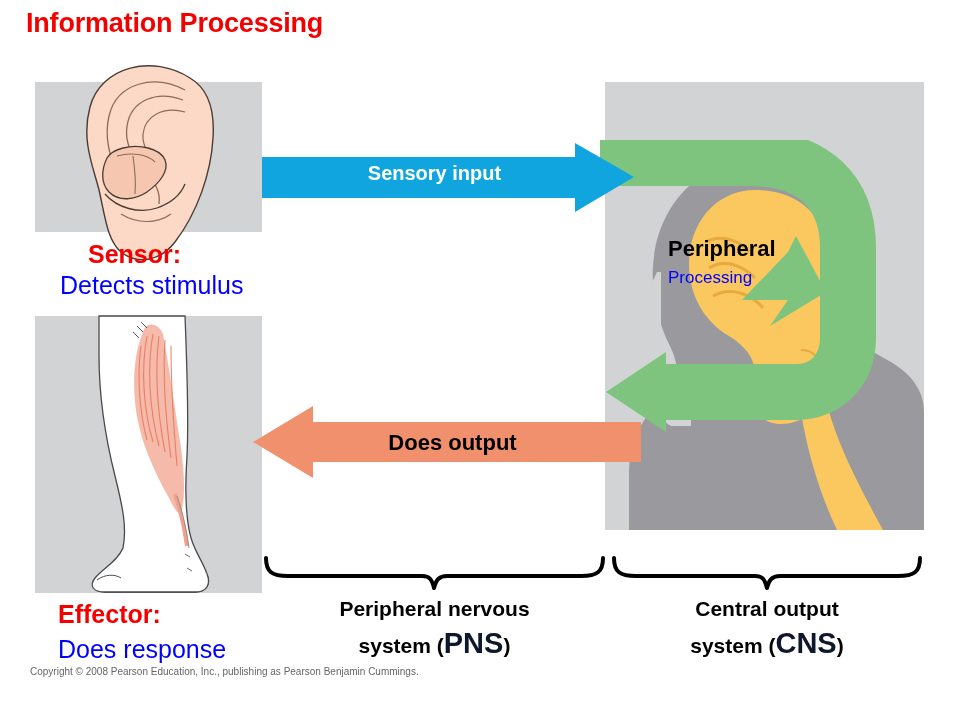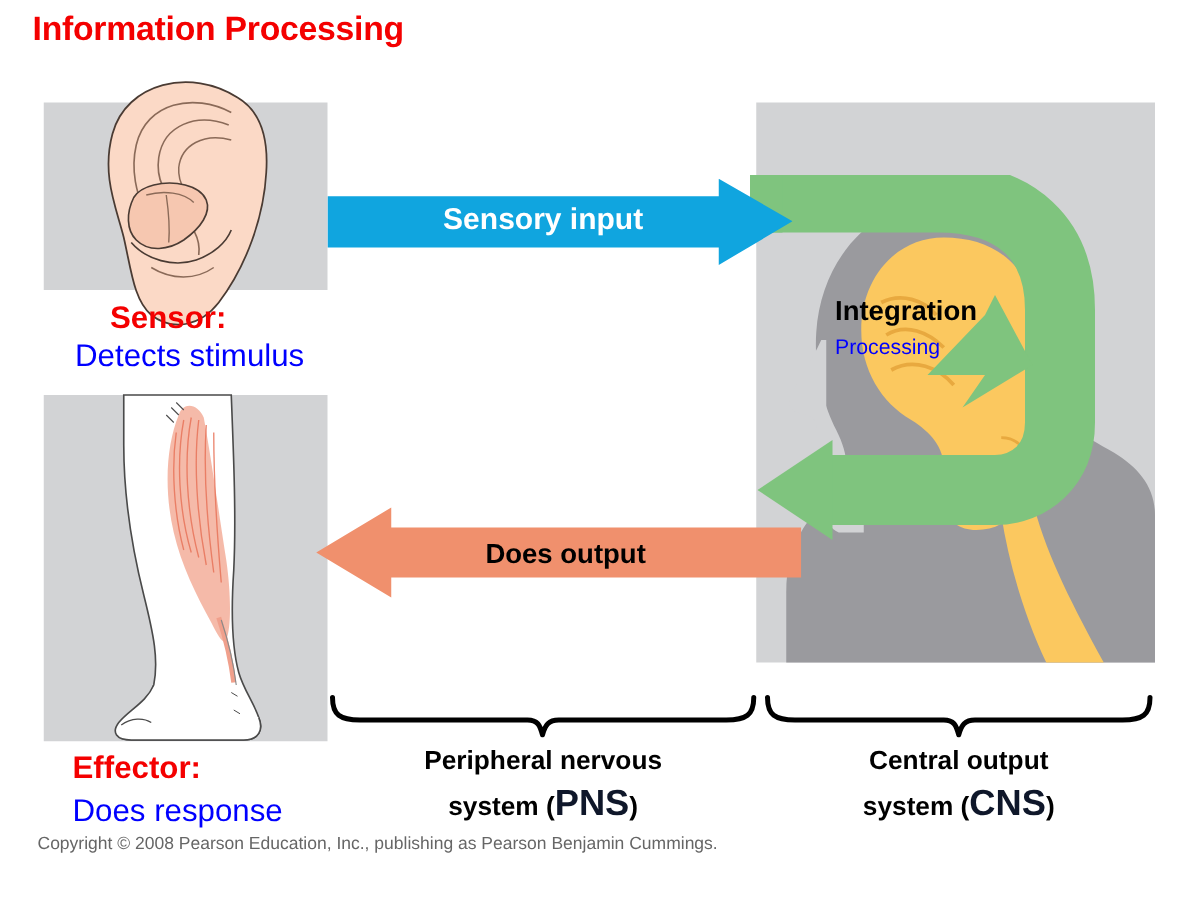--- a/index.html
+++ b/index.html
@@ -48,21 +48,21 @@
     left: 262px;
     top: 143px;
     width: 372px;
     height: 72px;
   }
   #sensory-label {
     left: 262px;
     top: 162px;
     width: 345px;
     text-align: center;
-    font-size: 24px;
+    font-size: 20px;
     font-weight: bold;
     color: #ffffff;
     pointer-events: none;
   }
   #motor-arrow {
     left: 251px;
     top: 404px;
     width: 390px;
     height: 76px;
   }
@@ -116,21 +116,21 @@
   }
   #sensor-title   { left: 88px; top: 240px; }
   #sensor-sub     { left: 60px; top: 271px; }
   #effector-title { left: 58px; top: 600px; }
   #effector-sub   { left: 58px; top: 635px; }
 
   
   #copyright {
     left: 30px;
     top: 666px;
-    font-size: 14px;
+    font-size: 10px;
     color: #666666;
     white-space: nowrap;
   }
 
   
   #pns-brace { left: 262px; top: 556px; width: 345px; height: 34px; }
   #cns-brace { left: 610px; top: 556px; width: 314px; height: 34px; }
 
   .brace-caption {
     text-align: center;
@@ -277,21 +277,21 @@
 
     <path d="M150 46 C 186 46, 206 70, 206 104 L 206 150" fill="none" stroke="#7fc47e" stroke-width="0"></path>
 
     <polygon points="188,112 142,160 188,160 170,186 226,152 196,96" fill="#7fc47e"></polygon>
 
     <polygon points="66,212 66,292 6,252" fill="#7fc47e"></polygon>
 
     <rect x="0" y="-10" width="26" height="56" fill="#7fc47e"></rect>
   </svg>
 
-  <div class="abs" id="integration-label">Integration</div>
+  <div class="abs" id="integration-label">Peripheral</div>
   <div class="abs" id="processing-label">Processing</div>
 
   <svg class="abs" id="sensory-arrow" viewBox="0 0 372 72" width="372" height="72">
     <polygon points="0,14 313,14 313,0 372,34 313,69 313,55 0,55" fill="#10a5df"></polygon>
   </svg>
   <div class="abs" id="sensory-label">Sensory input</div>
 
   <svg class="abs" id="motor-arrow" viewBox="0 0 390 76" width="390" height="76">
     <polygon points="390,18 62,18 62,2 2,38 62,74 62,58 390,58" fill="#f0906d"></polygon>
   </svg>

